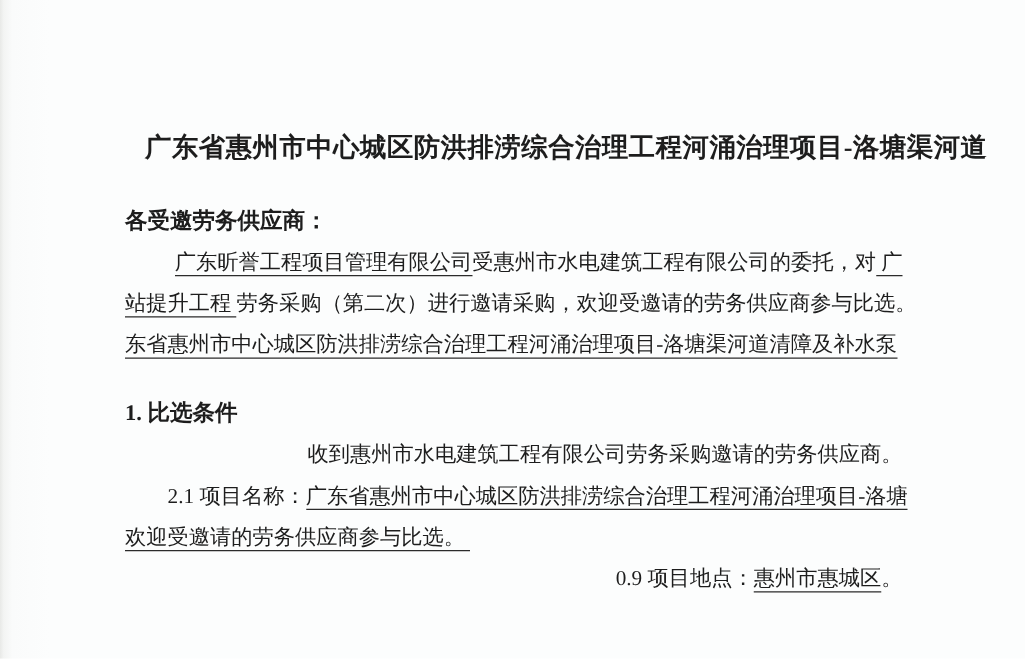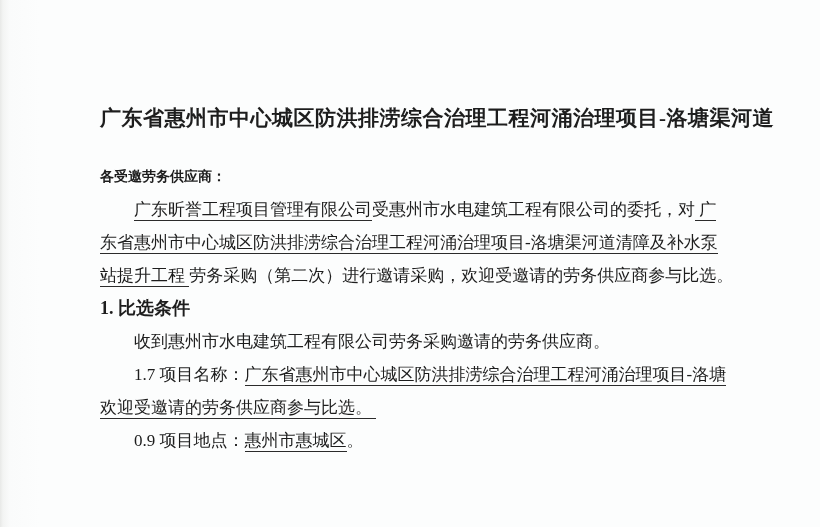--- a/index.html
+++ b/index.html
@@ -18,64 +18,65 @@
     width: 820px; height: 527px;
     overflow: hidden;
     color: var(--text);
     background: linear-gradient(90deg, #e8e9e7 0px, #f3f4f3 3px, #fafbfb 10px, var(--bg) 40px, var(--bg) 100%);
   }
   .content {
     position: absolute;
     left: 100px; top: 96px; width: 622px;
   }
   .doc-title {
-    margin: 0 0 20px 0;
+    margin: 0 0 20px 16px;
     font-size: 21px;
     font-weight: bold;
     text-align: center;
     line-height: 44px;
     letter-spacing: 0.5px;
   }
   .title-line { white-space: nowrap; }
   .line {
     height: 33px;
     line-height: 33px;
     font-size: 17px;
     white-space: pre;
   }
-  .line.indent { padding-left: 34px; }
+  .line.indent { padding-left: 34px; text-align: right; }
   .line.heading {
     font-weight: bold;
     font-size: 18px;
+    margin-top: 22px;
   }
   .salutation {
     height: 33px;
     line-height: 33px;
-    font-size: 14px;
+    font-size: 18px;
     font-weight: bold;
     white-space: pre;
   }
   .u {
     border-bottom: 1.5px solid var(--underline);
     padding-bottom: 1px;
   }
 </style>
 </head>
 <body>
 
 <div class="page">
   <div class="content">
     <h1 class="doc-title">
       <div class="title-line">广东省惠州市中心城区防洪排涝综合治理工程河涌治理项目-洛塘渠河道</div>
     </h1>
     <div class="salutation">各受邀劳务供应商：</div>
     <div id="lines">
         <div class="line indent"><span class="u">广东昕誉工程项目管理有限公司</span><span class="">受惠州市水电建筑工程有限公司的委托，对</span><span class="u"> 广</span></div>
+        <div class="line"><span class="u">站提升工程 </span><span class="">劳务采购（第二次）进行邀请采购，欢迎受邀请的劳务供应商参与比选。</span></div>
         <div class="line"><span class="u">东省惠州市中心城区防洪排涝综合治理工程河涌治理项目-洛塘渠河道清障及补水泵</span></div>
-        <div class="line"><span class="u">站提升工程 </span><span class="">劳务采购（第二次）进行邀请采购，欢迎受邀请的劳务供应商参与比选。</span></div>
         <div class="line heading"><span class="">1. 比选条件</span></div>
         <div class="line indent"><span class="">收到惠州市水电建筑工程有限公司劳务采购邀请的劳务供应商。</span></div>
-        <div class="line indent"><span class="">1.7 项目名称：</span><span class="u">广东省惠州市中心城区防洪排涝综合治理工程河涌治理项目-洛塘</span></div>
+        <div class="line indent"><span class="">2.1 项目名称：</span><span class="u">广东省惠州市中心城区防洪排涝综合治理工程河涌治理项目-洛塘</span></div>
         <div class="line"><span class="u">欢迎受邀请的劳务供应商参与比选。 </span></div>
         <div class="line indent"><span class="">0.9 项目地点：</span><span class="u">惠州市惠城区</span><span class="">。</span></div>
       </div>
   </div>
 </div>
 
 </body></html>

